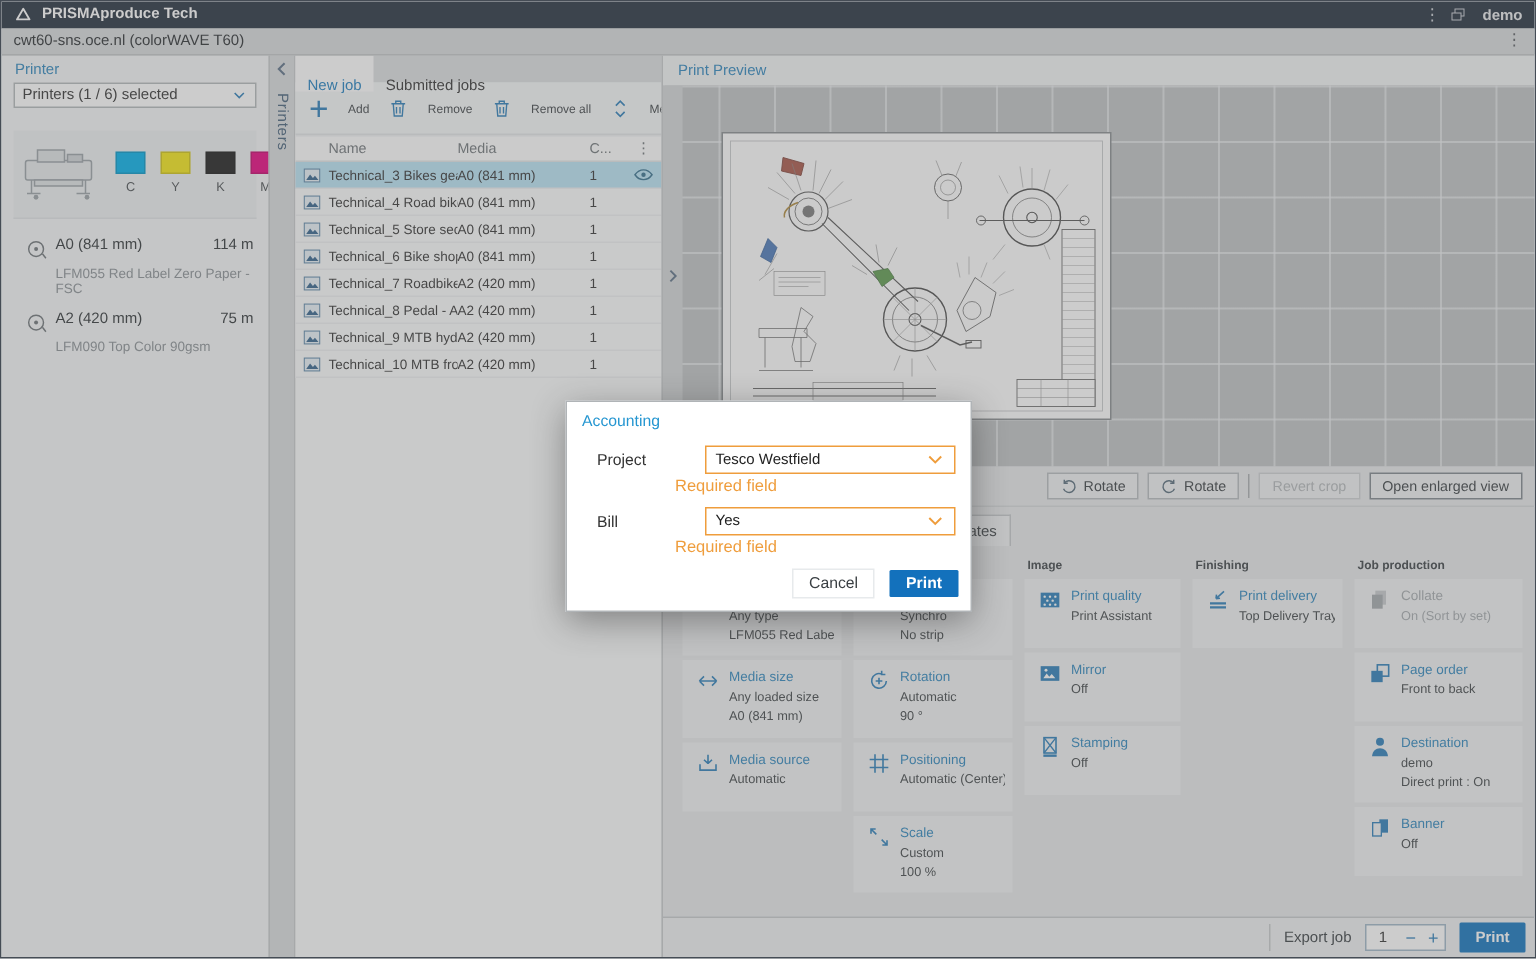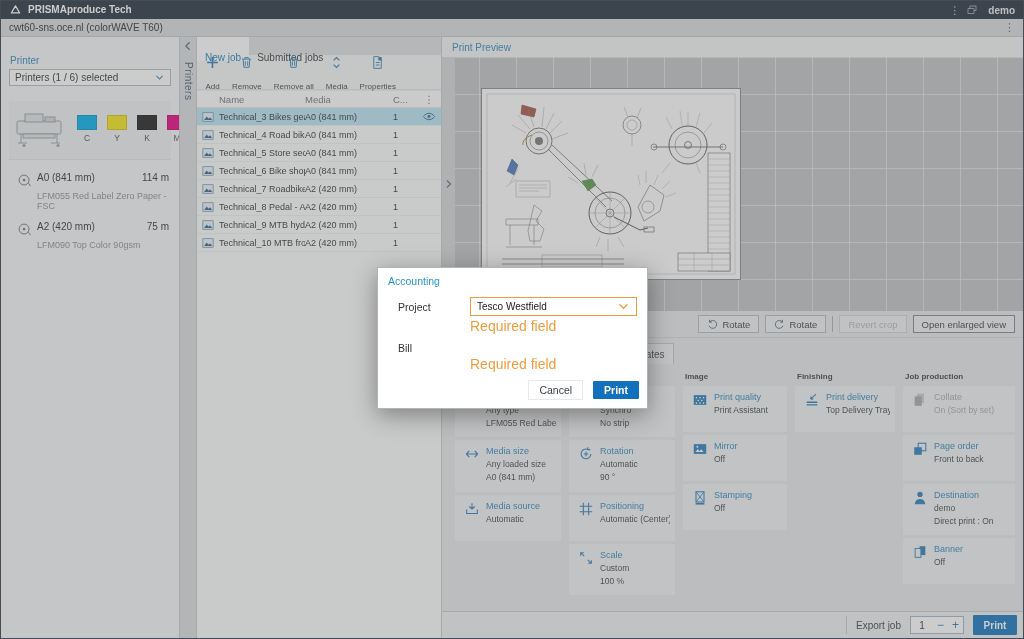--- a/index.html
+++ b/index.html
@@ -18,21 +18,21 @@
 
 
 .main{position:absolute;top:36px;left:0;right:0;bottom:0}
 .sidebar{position:absolute;left:0;top:0;bottom:0;width:178px;background:#f4f6f7}
 .strip{position:absolute;left:178px;top:0;bottom:0;width:18px;background:#d9dcde;border-left:1px solid #c6c9cb;border-right:1px solid #c6c9cb;display:flex;flex-direction:column;align-items:center;padding-top:3px}
 .vlabel{writing-mode:vertical-rl;font-size:10px;color:#46617a;margin-top:10px;letter-spacing:.5px}
 .jobpanel{position:absolute;left:196px;top:0;bottom:0;width:244px;background:#fbfcfc}
 .rightpanel{position:absolute;left:440px;top:0;right:0;bottom:0;background:#e6e8ea;border-left:1px solid #c6c9cb}
 
 
-.sb-title{color:#2e86bd;font-size:10px;margin:18px 9px 3px}
+.sb-title{color:#2e86bd;font-size:10px;margin:4px 9px 3px}
 .sb-select{height:17px;margin:0 8px;border:1px solid #b3b8bb;background:#fff;display:flex;align-items:center;font-size:10px;color:#333;padding:0 5px;gap:4px}
 .pcard{margin:15px 8px 0;background:#edf0f2}
 .pcard-top{background:#cfe7f4;display:flex;align-items:center;padding:0 9px;gap:8px;height:52px}
 .pc-name{font-size:11px;font-weight:bold;color:#1f7fc0}
 .pc-model{font-size:10px;color:#8b9196;margin-top:3px}
 .pc-edit{margin-left:auto;display:flex}
 .inkrow{display:flex;align-items:center;padding:8px 4px 10px;border-bottom:1px solid #e0e4e6}
 .chips{display:flex;gap:10px;margin-left:12px}
 .chip{display:flex;flex-direction:column;align-items:center;gap:3px}
 .cbox{width:20px;height:15px;border:1px solid rgba(0,0,0,.15)}
@@ -43,21 +43,21 @@
 .rtop{display:flex;font-size:10px;color:#2f3437}
 .rlen{margin-left:auto}
 .rsub{font-size:9px;color:#8b9196;margin-top:3px;grid-column:2}
 
 
 .jtabs{height:18px;background:#dcdfe1;display:flex}
 .jtab{padding:12px 8px;line-height:18px;font-size:10px;color:#333}
 .jtab.active{background:#fff;color:#1f7fc0}
 .jobname{height:19px;background:#fff;display:flex;align-items:center;gap:6px;padding:0 8px;font-size:10px;color:#2e86bd}
 .jtoolbar{height:35px;background:#f4f7f8;display:flex;padding:0 2px;border-bottom:1px solid #e2e5e7}
-.titem{display:flex;flex-direction:column;align-items:center;justify-content:center;padding:2px 6px 1px;gap:12px}
+.titem{display:flex;flex-direction:row;align-items:center;justify-content:center;padding:2px 6px 1px;gap:12px}
 .tlabel{font-size:8px;color:#3f4447;white-space:nowrap}
 .thead{height:18px;display:flex;align-items:center;font-size:9.5px;color:#6f7579;background:#fdfdfd;border-bottom:1px solid #e2e5e7;border-top:1px solid #eef0f1}
 .trow{height:18px;display:flex;align-items:center;font-size:9px;color:#333;border-bottom:1px solid #eef0f1;background:#fbfcfc}
 .trow.selected{background:#b9e3f5}
 .col-ic{width:22px;display:flex;justify-content:center}
 .col-name{flex:1;white-space:nowrap;overflow:hidden}
 .col-media{width:88px;white-space:nowrap;overflow:hidden}
 .col-cop{width:24px}
 .col-act{width:24px;display:flex;justify-content:center;align-items:center;color:#6f7579;font-size:10px}
 
@@ -93,21 +93,21 @@
 .sbtn{width:15px;text-align:center;color:#2a7db8;font-size:12px;line-height:15px}
 .bprint{height:20px;min-width:44px;background:#1173bd;color:#fff;font-size:10px;font-weight:bold;display:flex;align-items:center;justify-content:center;padding:0 8px;border-radius:1px}
 
 
 .dim{position:absolute;inset:0;background:rgba(110,110,110,.35);z-index:40}
 .modal{position:absolute;left:376px;top:266px;width:271px;z-index:50;background:#fff;border:1px solid #b0b4b7;box-shadow:0 6px 22px rgba(40,40,40,.45)}
 .m-title{font-size:10.5px;color:#2596d1;padding:7px 10px 3px}
 .m-row{display:flex;align-items:center;padding:7px 10px 0 20px}
 .m-label{width:72px;font-size:10.5px;color:#333}
 .m-field{flex:1;height:19px;border:1px solid #ef9d3c;display:flex;align-items:center;padding:0 6px;font-size:10px;color:#222;background:#fff;gap:4px}
-.m-hint{font-size:14px;color:#ef9d3c;padding:2px 10px 1px 92px}
+.m-hint{font-size:11px;color:#ef9d3c;padding:2px 10px 1px 72px}
 .m-foot{display:flex;justify-content:flex-end;align-items:center;gap:10px;padding:7px 8px 8px}
 .m-cancel{font-size:10.5px;color:#3a3f43;padding:3px 10px;background:#fff;border:1px solid #e7eaec}
 .m-print{font-size:10.5px;font-weight:bold;color:#fff;background:#1371bc;padding:3px 11px;border-radius:1px}
 svg{display:block}
 </style>
 </head>
 <body>
 
 <div class="app">
 
@@ -678,20 +678,29 @@
         <span>
             <svg viewBox="0 0 18 18" width="13" height="13">
               <path d="M3.5 6l5.5 5.5L14.5 6" fill="none" stroke="#ef9d3c" stroke-width="1.8"></path>
             </svg>
           </span>
       </span>
     </div>
     <div class="m-hint">Required field</div>
     <div class="m-row">
       <span class="m-label">Bill</span>
+      <span class="m-field">
+        <span>Yes</span>
+        <span class="sp"></span>
+        <span>
+            <svg viewBox="0 0 18 18" width="13" height="13">
+              <path d="M3.5 6l5.5 5.5L14.5 6" fill="none" stroke="#ef9d3c" stroke-width="1.8"></path>
+            </svg>
+          </span>
+      </span>
     </div>
     <div class="m-hint">Required field</div>
     <div class="m-foot">
       <span class="m-cancel">Cancel</span>
       <span class="m-print">Print</span>
     </div>
   </div>
 </div>
 
 </body></html>

